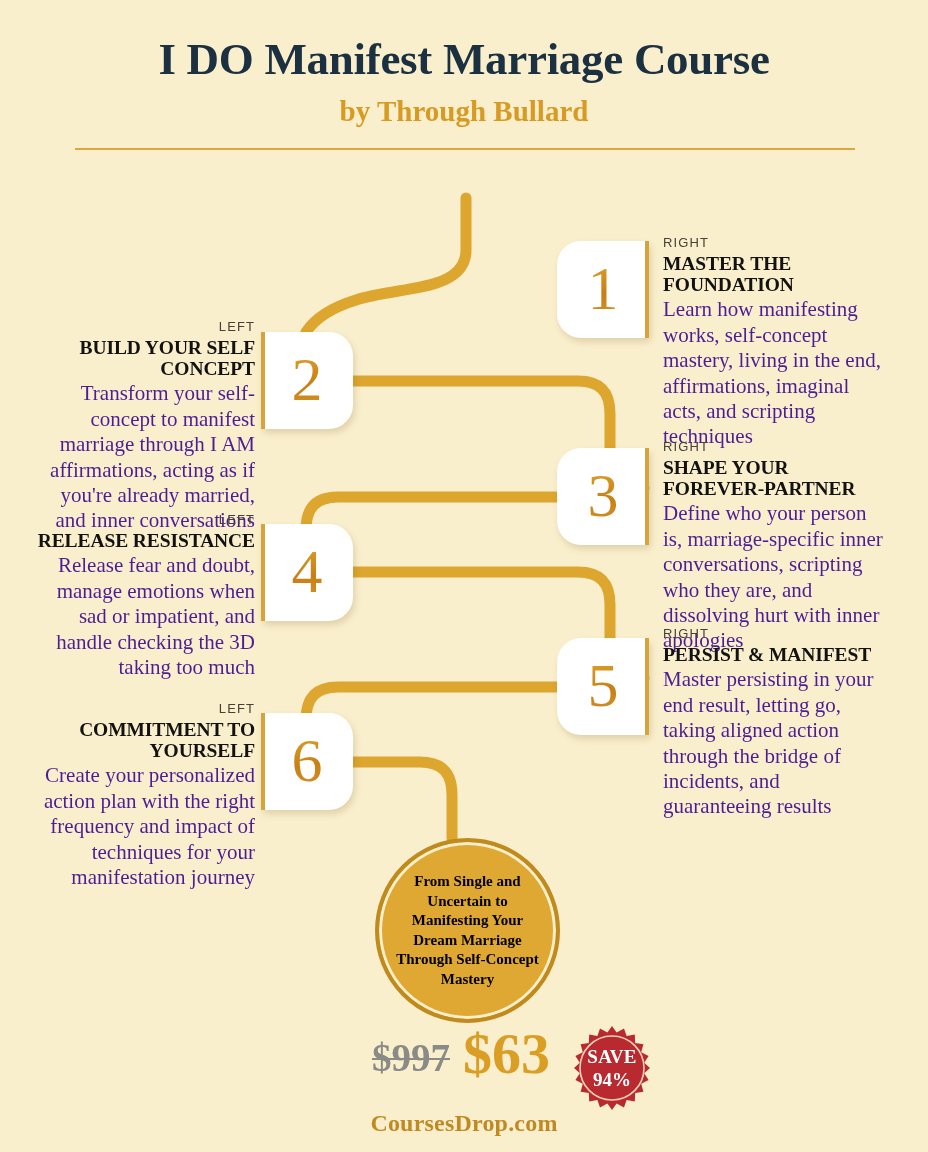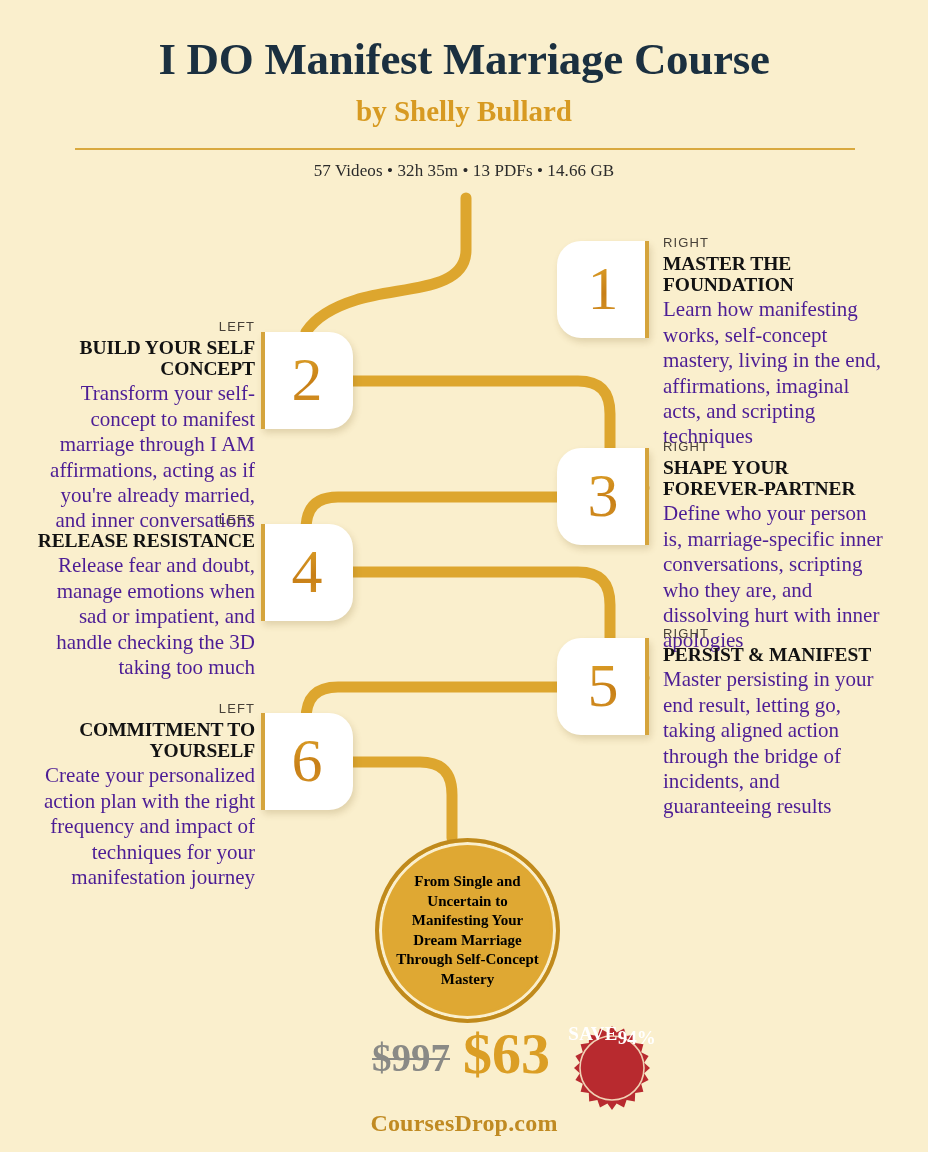--- a/index.html
+++ b/index.html
@@ -187,21 +187,22 @@
   .save-badge {
     position: absolute;
     left: 568px; top: 1024px;
     width: 88px; height: 88px;
   }
   .save-inner {
     position: absolute;
     left: 0; top: 0;
     width: 88px; height: 88px;
     display: flex;
-    flex-direction: row;
+    flex-direction: column;
+    align-items: center;
     justify-content: center;
     font-family: "Liberation Serif", serif;
     font-weight: bold;
     color: #FFFFFF;
     line-height: 1.0;
   }
   .save-word { font-size: 19px; letter-spacing: 0.3px; }
   .save-pct  { font-size: 19px; margin-top: 4px; }
 
   .footer {
@@ -216,24 +217,23 @@
     letter-spacing: 0.2px;
   }
 </style>
 </head>
 <body>
 
 <div id="poster">
 
   <div class="header">
     <div class="title">I DO Manifest Marriage Course</div>
-    <div class="byline">by Shelly Bullard</div>
+    <div class="byline">by Through Bullard</div>
   </div>
   <div class="divider"></div>
-  <div class="meta">57 Videos • 32h 35m • 13 PDFs • 14.66 GB</div>
 
   <svg id="connector" viewBox="0 0 928 1152">
     <g fill="none" stroke="#DDA62E" stroke-width="11" stroke-linecap="round">
 
       <path d="M466,198 L466,250 C466,292 400,286 356,300 C330,308 314,320 306,332"></path>
 
       <path d="M352,381 L578,381 C600,381 610,392 610,414 L610,455 C610,477 622,488 644,488"></path>
 
       <path d="M560,497 L338,497 C316,497 306,508 306,530 L306,556"></path>
 

